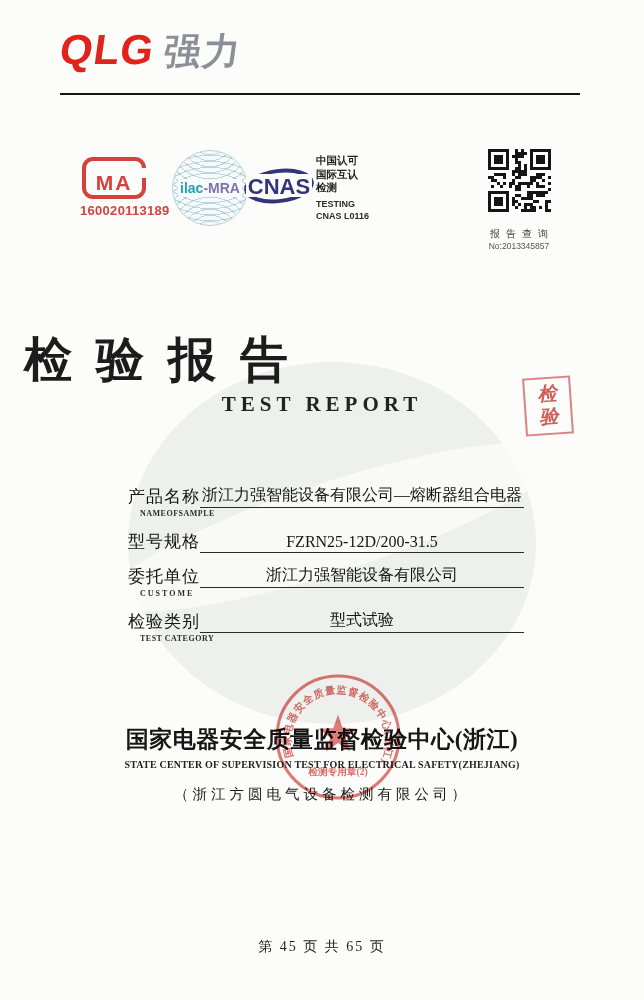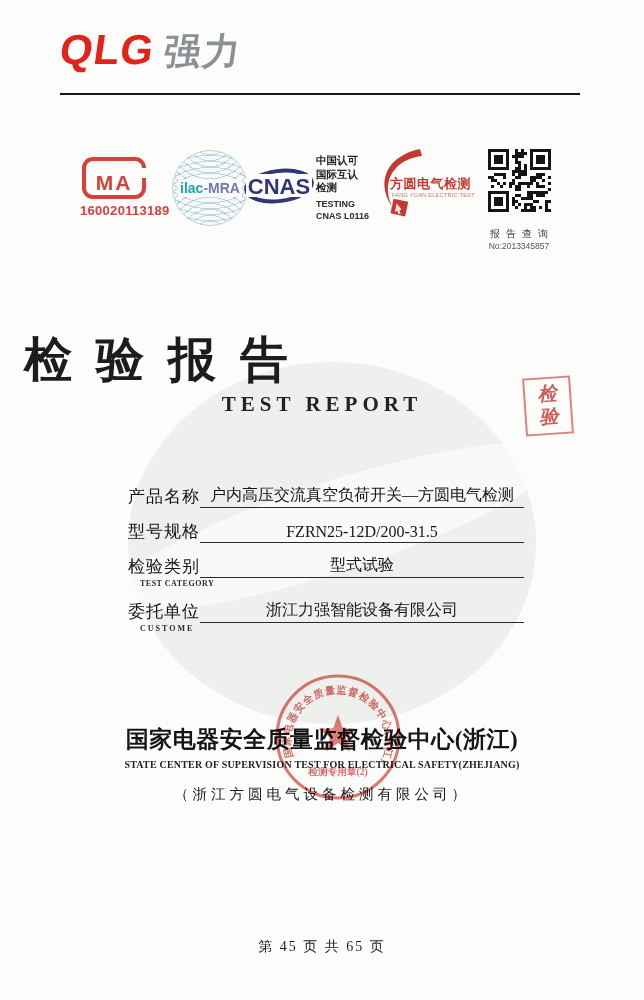--- a/index.html
+++ b/index.html
@@ -121,29 +121,20 @@
   <div class="cnas-textblock">
     <div>中国认可</div>
     <div>国际互认</div>
     <div>检测</div>
     <div class="cnas-sub">
       <div>TESTING</div>
       <div>CNAS L0116</div>
     </div>
   </div>
 
-  <div class="fangyuan">
-    <svg class="fy-svg" width="60" height="76" viewBox="0 0 60 76">
-      <path d="M52,2 C22,8 6,32 24,60 C12,32 28,12 54,9 Z" fill="#c43a30"></path>
-      <rect x="24" y="53" width="15" height="15" fill="#c43a30" transform="rotate(12 31 60)"></rect>
-      <path d="M28,57 l6,5 l-2,1 l2,3 l-2,1 l-2-3 l-2,2 Z" fill="#fff" transform="rotate(12 31 60)" opacity="0.9"></path>
-    </svg>
-    <div class="fy-title">方圆电气检测</div>
-    <div class="fy-sub">FANG YUAN ELECTRIC TEST</div>
-  </div>
 
   <div class="qr-wrap">
     <div class="qr-box"><svg width="63" height="63" viewBox="0 0 63 63">
           <rect x="0" y="0" width="21" height="21" fill="#151515"></rect>
           <rect x="3" y="3" width="15" height="15" fill="#fff"></rect>
           <rect x="6" y="6" width="9" height="9" fill="#151515"></rect>
           <rect x="42" y="0" width="21" height="21" fill="#151515"></rect>
           <rect x="45" y="3" width="15" height="15" fill="#fff"></rect>
           <rect x="48" y="6" width="9" height="9" fill="#151515"></rect>
           <rect x="0" y="42" width="21" height="21" fill="#151515"></rect>
@@ -278,42 +269,43 @@
 
   <div class="side-stamp">
     <span>检</span>
     <span>验</span>
   </div>
 
   <div class="fields">
     <div class="frow">
       <div class="frow-line">
         <span class="flabel">产品名称</span>
-        <span class="fvalue">户内高压交流真空负荷开关—方圆电气检测</span>
+        <span class="fvalue">浙江力强智能设备有限公司—熔断器组合电器</span>
       </div>
+      <div class="fsub">NAMEOFSAMPLE</div>
     </div>
     <div class="frow">
       <div class="frow-line">
         <span class="flabel">型号规格</span>
         <span class="fvalue">FZRN25-12D/200-31.5</span>
       </div>
+    </div>
+    <div class="frow">
+      <div class="frow-line">
+        <span class="flabel">委托单位</span>
+        <span class="fvalue">浙江力强智能设备有限公司</span>
+      </div>
+      <div class="fsub" style="letter-spacing:2px">CUSTOME</div>
     </div>
     <div class="frow">
       <div class="frow-line">
         <span class="flabel">检验类别</span>
         <span class="fvalue">型式试验</span>
       </div>
       <div class="fsub">TEST CATEGORY</div>
-    </div>
-    <div class="frow">
-      <div class="frow-line">
-        <span class="flabel">委托单位</span>
-        <span class="fvalue">浙江力强智能设备有限公司</span>
-      </div>
-      <div class="fsub" style="letter-spacing:2px">CUSTOME</div>
     </div>
   </div>
 
   <div class="org-cn">国家电器安全质量监督检验中心(浙江)</div>
   <div class="org-en">STATE CENTER OF SUPERVISION TEST FOR ELECTRICAL SAFETY(ZHEJIANG)</div>
   <div class="org-sub">（浙江方圆电气设备检测有限公司）</div>
 
   <svg class="round-stamp" width="132" height="132" viewBox="0 0 130 130">
     <circle cx="65" cy="65" r="60" fill="none" stroke="#dd6b66" stroke-width="3"></circle>
     <defs>

